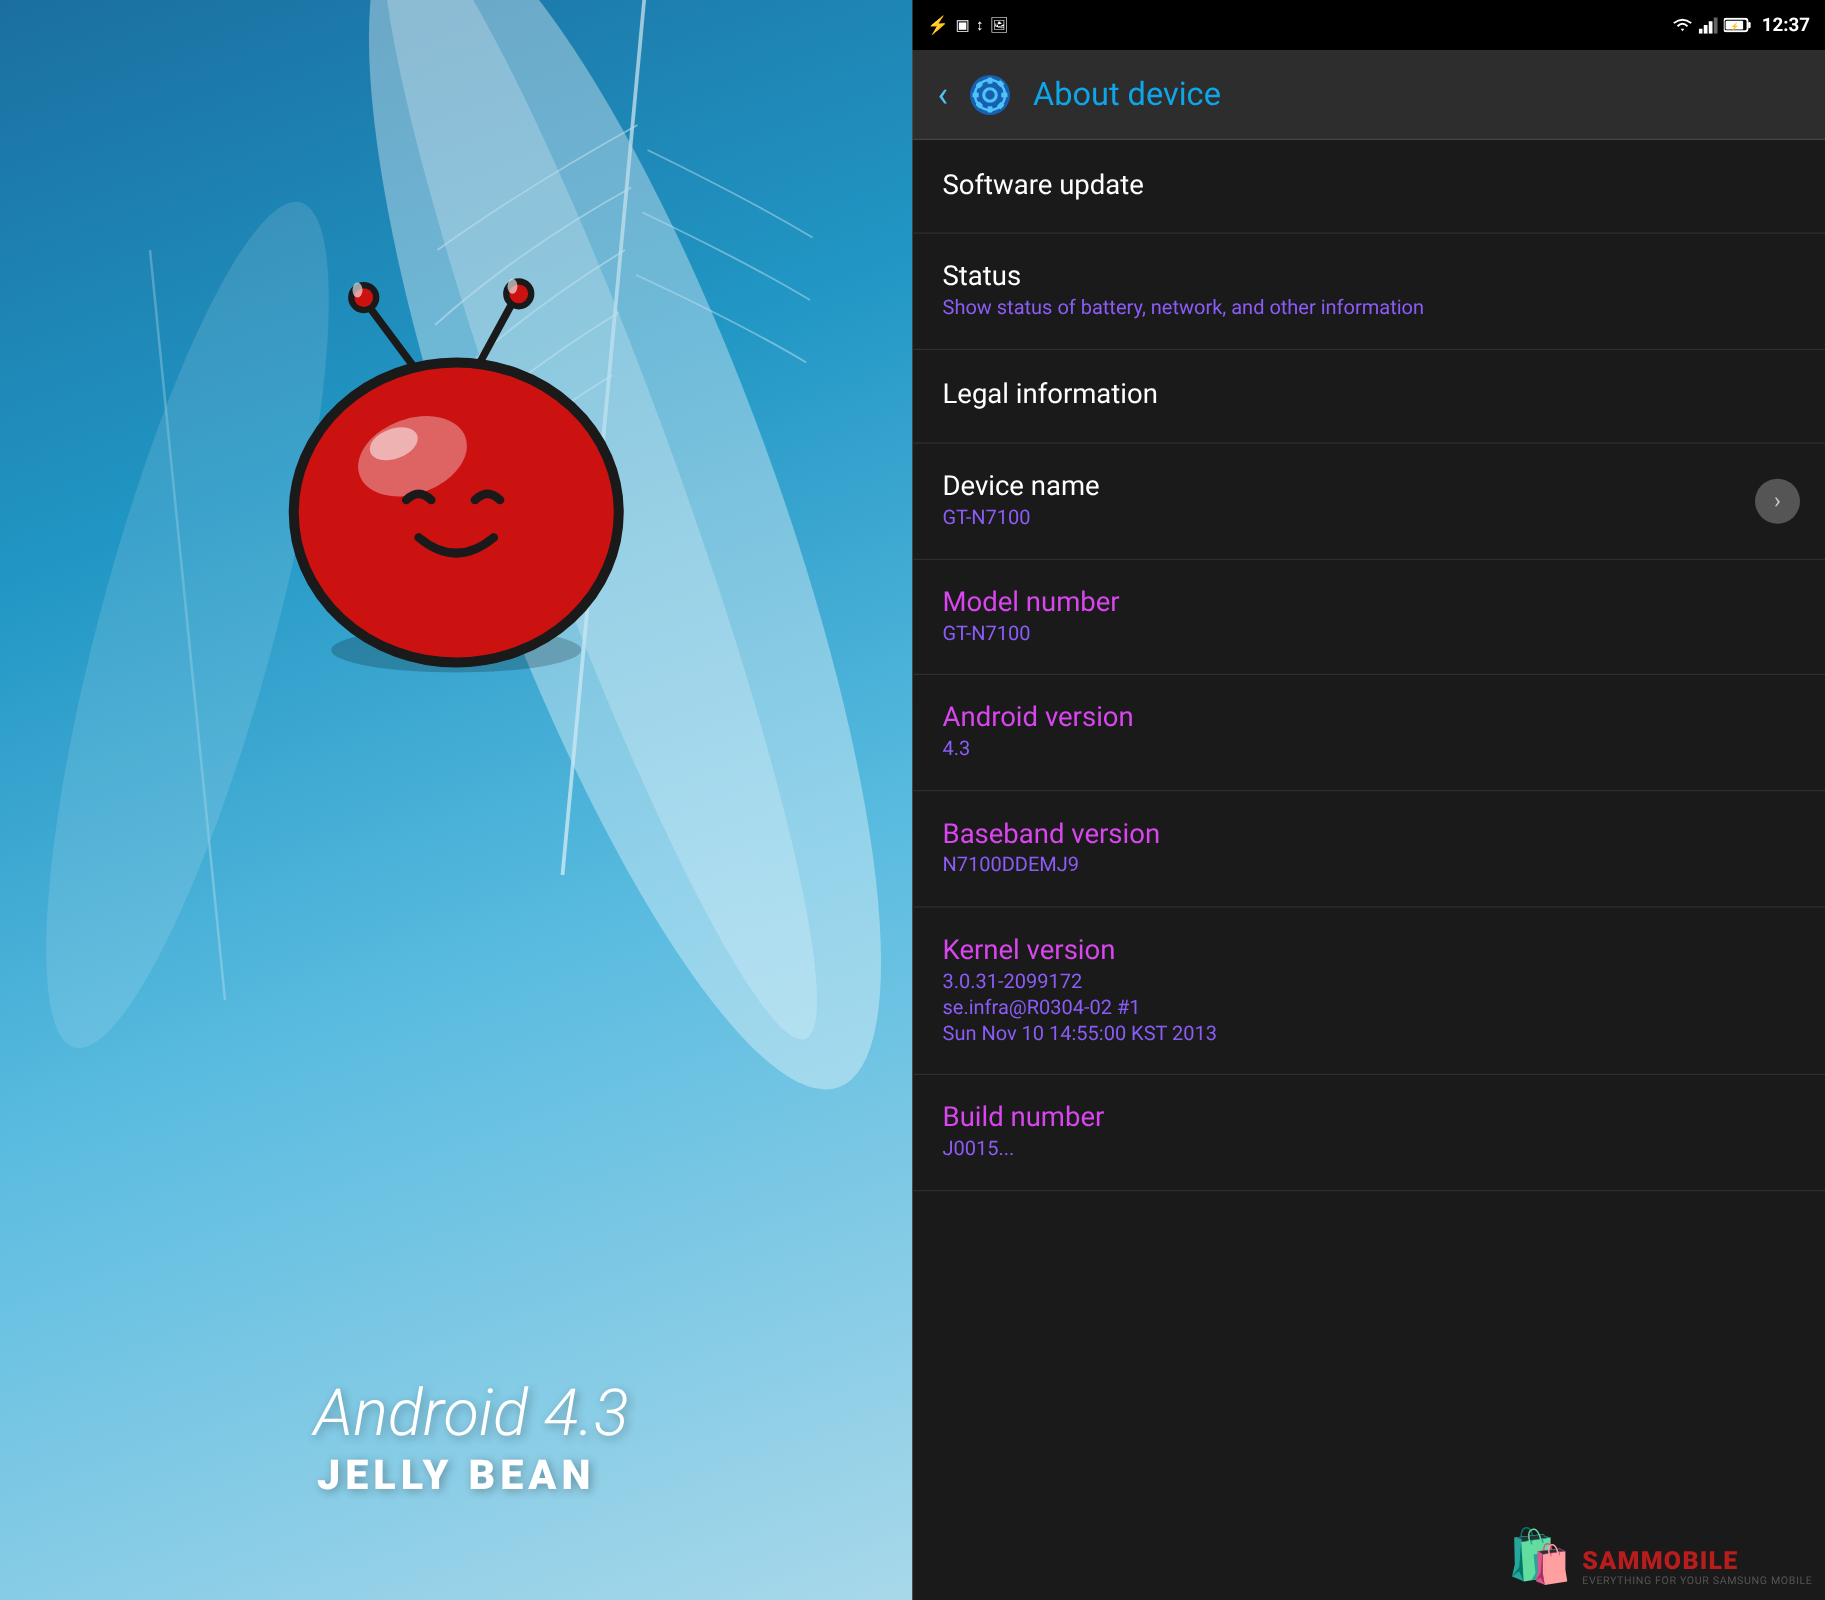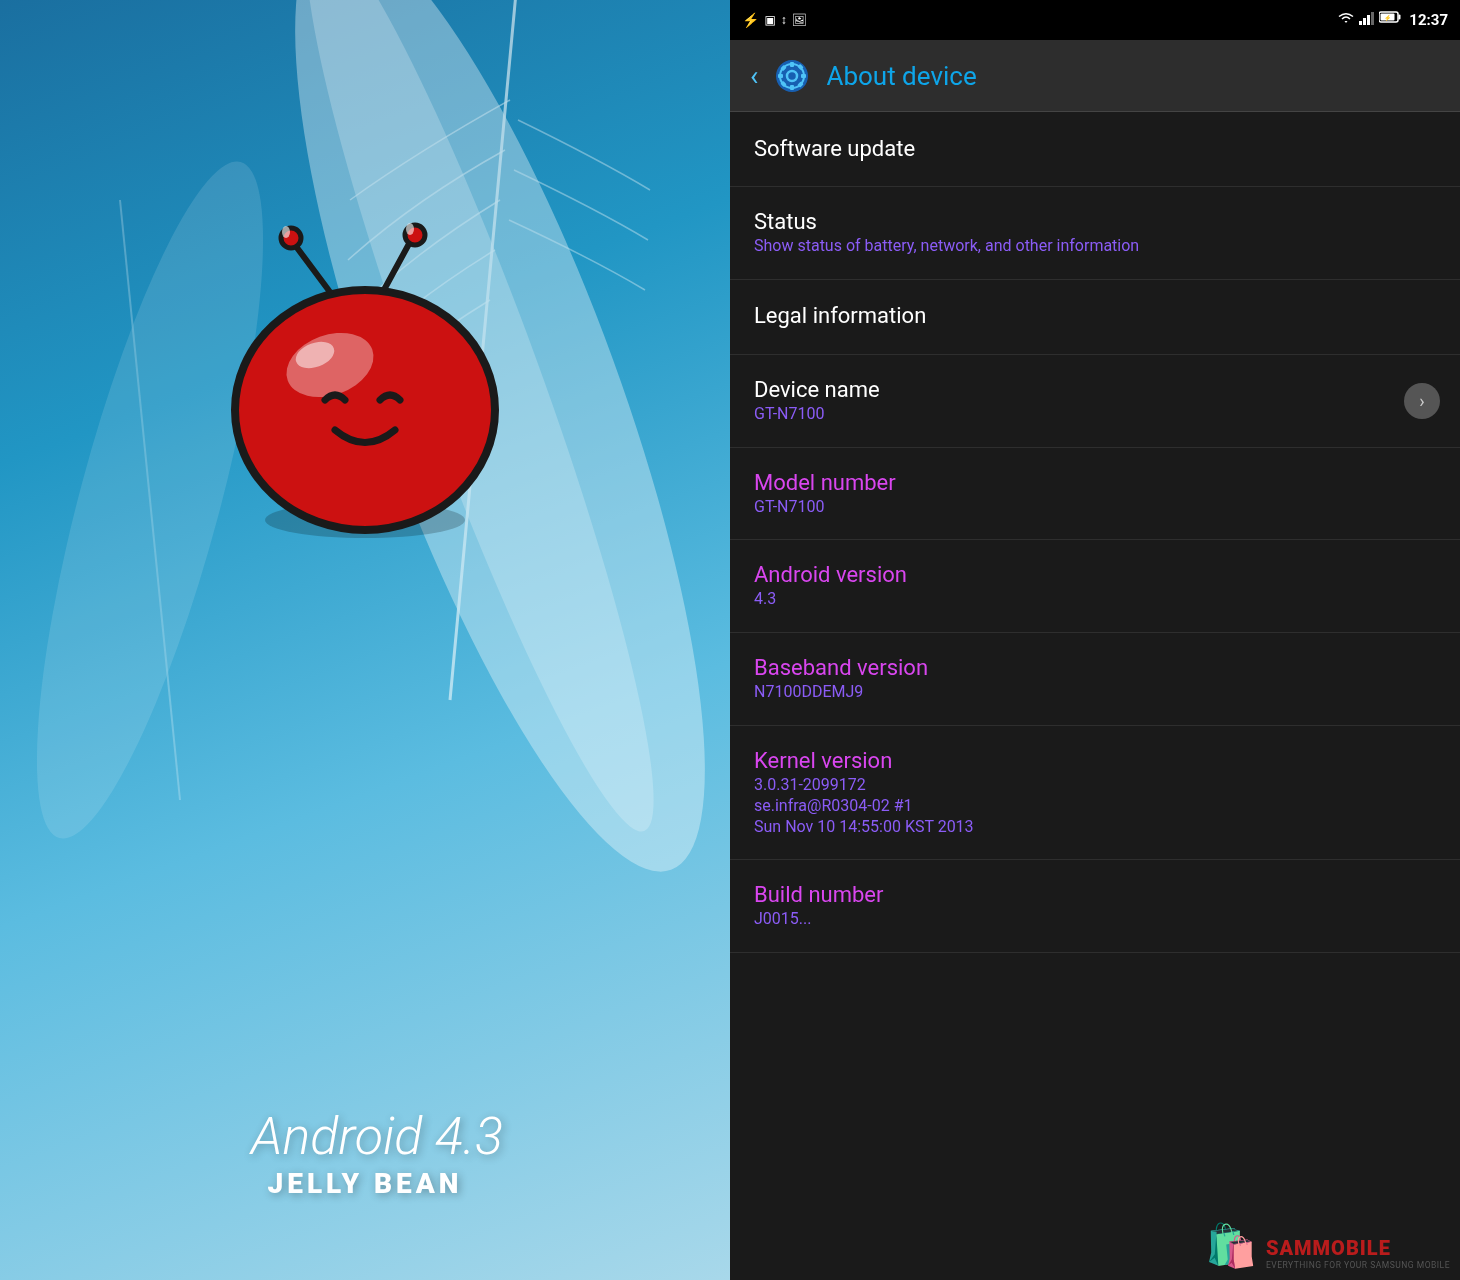--- a/index.html
+++ b/index.html
@@ -56,21 +56,21 @@
     .android-text .version {
       font-size: 52px;
       color: white;
       font-weight: 300;
       text-shadow: 2px 2px 8px rgba(0,0,0,0.3);
       font-style: italic;
       margin-left: 24px;
     }
 
     .android-text .codename {
-      font-size: 28px;
+      font-size: 33px;
       color: white;
       font-weight: 900;
       letter-spacing: 4px;
       text-shadow: 2px 2px 8px rgba(0,0,0,0.3);
     }
 
     
     .right-panel {
       width: 730px;
       height: 1280px;
@@ -85,20 +85,21 @@
       background: #000;
       display: flex;
       align-items: center;
       justify-content: flex-end;
       padding: 0 12px;
       gap: 6px;
     }
 
     .status-icons {
       display: flex;
+      align-items: center;
       gap: 4px;
     }
 
     .status-icon {
       color: white;
       font-size: 14px;
     }
 
     .status-time {
       color: white;

